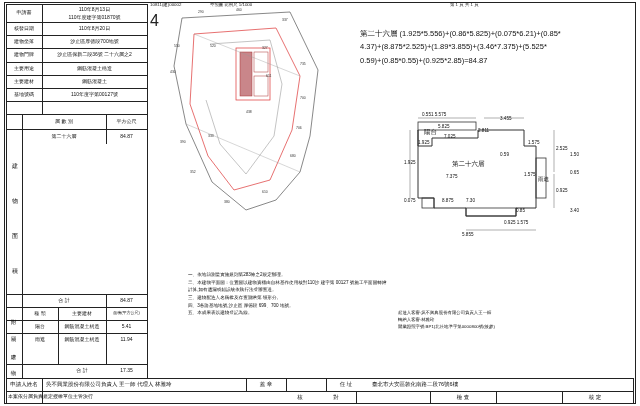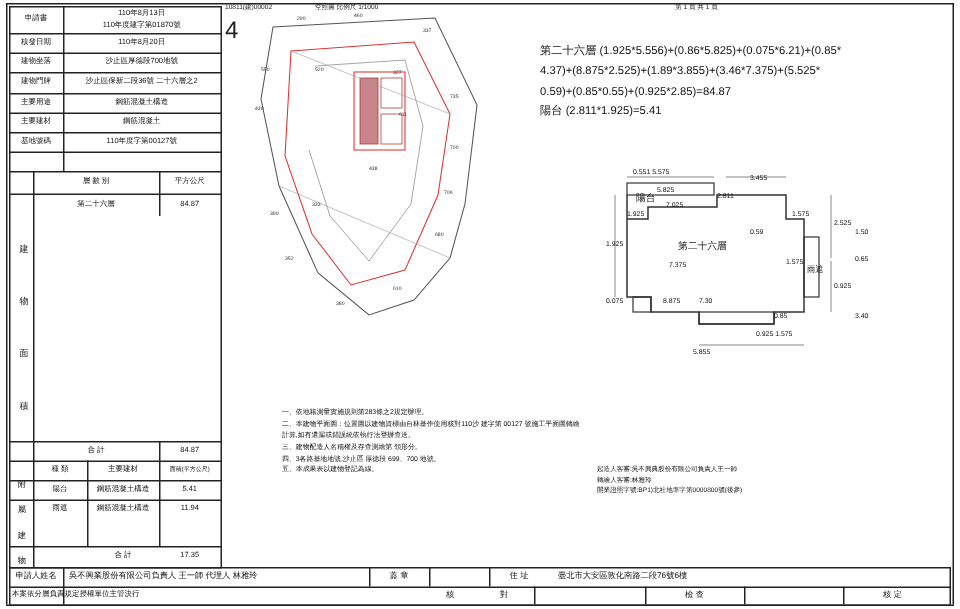--- a/index.html
+++ b/index.html
@@ -181,21 +181,20 @@
     <div class="tiny" style="left:30px;top:136px;">390</div>
     <div class="tiny" style="left:96px;top:106px;">438</div>
     <div class="tiny" style="left:116px;top:70px;">611</div>
     <div class="tiny" style="left:58px;top:130px;">333</div>
   </div>
 
   <div id="formula">
     <div>第二十六層 (1.925*5.556)+(0.86*5.825)+(0.075*6.21)+(0.85*</div>
     <div>4.37)+(8.875*2.525)+(1.89*3.855)+(3.46*7.375)+(5.525*</div>
     <div>0.59)+(0.85*0.55)+(0.925*2.85)=84.87</div>
-    <div>陽台 (2.811*1.925)=5.41</div>
   </div>
 
   <div id="plan">
     <svg width="212" height="130" style="position:absolute;left:0;top:0;">
 
       <polyline points="14,18 14,34 28,34 28,26 74,26 74,18 120,18 120,34 132,34 132,96 112,96 112,104 62,104 62,96 30,96 30,86 14,86 14,18" fill="none" stroke="#333" stroke-width="1"></polyline>
 
       <rect x="14" y="10" width="58" height="8" fill="none" stroke="#333" stroke-width="0.8"></rect>
 
       <rect x="132" y="46" width="10" height="40" fill="none" stroke="#333" stroke-width="0.8"></rect>

